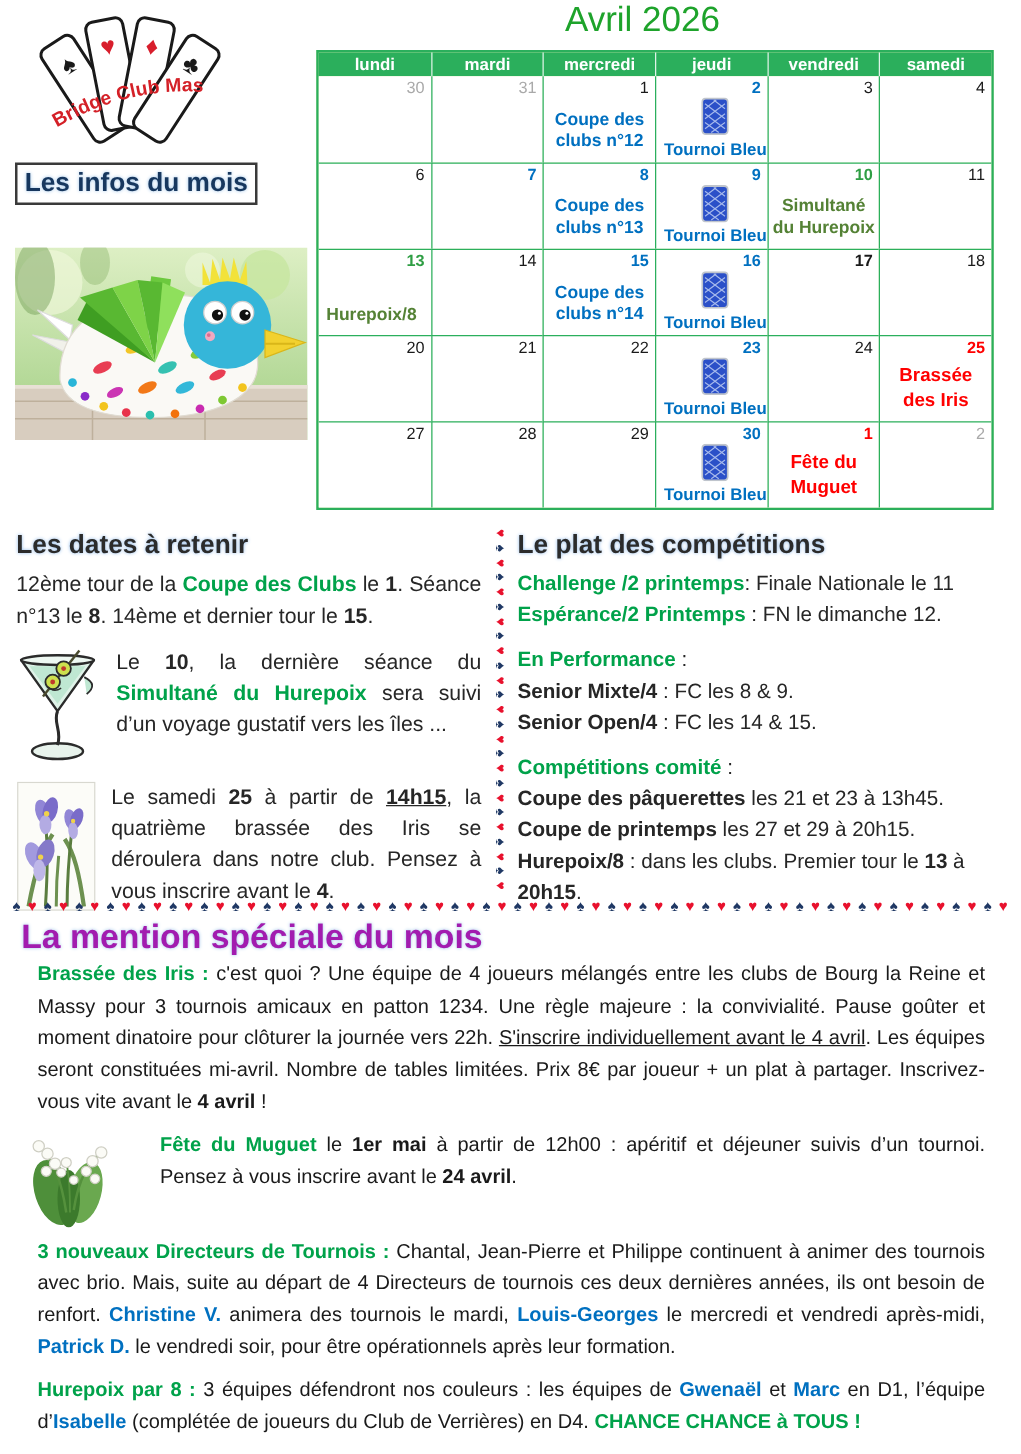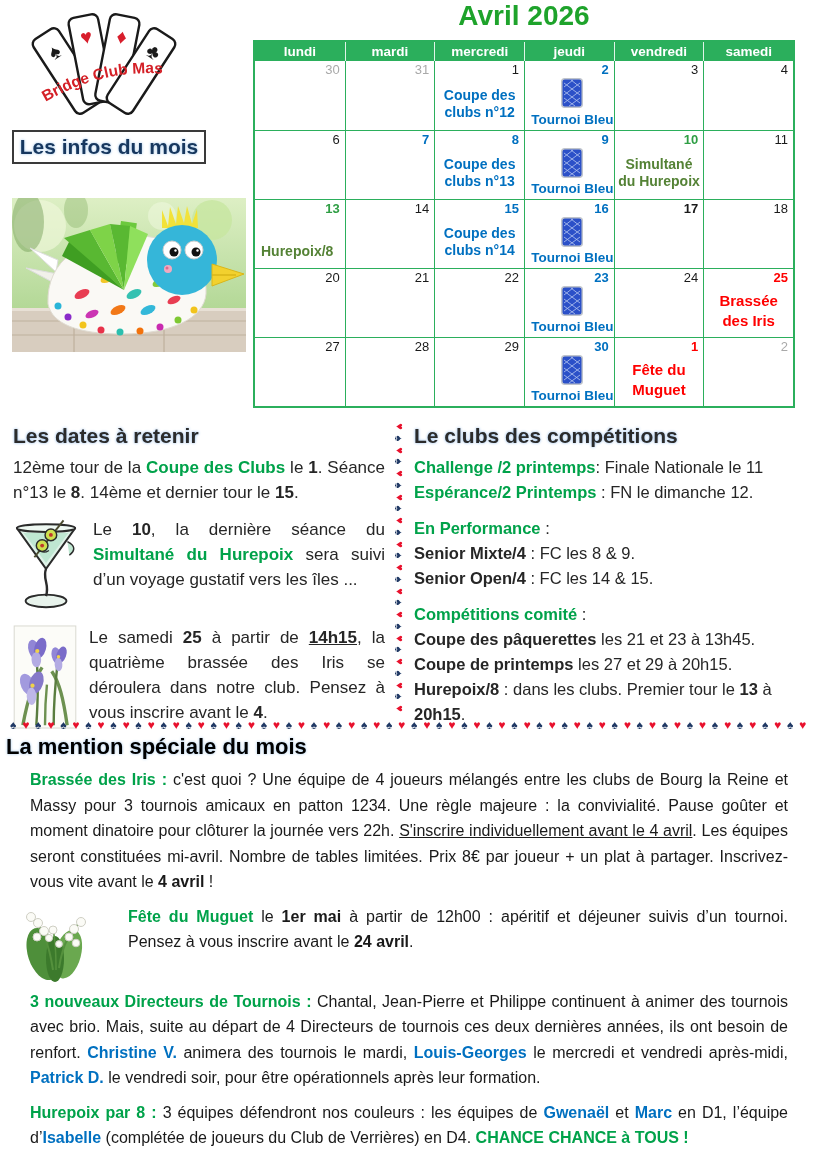--- a/index.html
+++ b/index.html
@@ -5,22 +5,22 @@
   html,body{margin:0;padding:0;background:#ffffff;}
   .page{position:relative;width:817px;height:1163px;background:#fff;
         font-family:"Liberation Sans",sans-serif;color:#222;overflow:hidden;}
 
   
   .logo{position:absolute;left:26px;top:10px;width:156px;height:124px;}
   .infos-box{position:absolute;left:12px;top:130px;width:190px;height:30px;border:2px solid #3a3a3a;
              display:flex;align-items:center;justify-content:center;background:#fff;}
   .infos-box span{font-size:21px;font-weight:bold;color:#17375E;text-shadow:0 0 3px #9cc3e8;}
   .bird{position:absolute;left:12px;top:198px;width:234px;height:154px;}
-  .month-title{position:absolute;left:253px;top:0px;width:542px;text-align:center;
-               font-size:28px;font-weight:bold;color:#1EA32B;margin:0;}
+  .month-title{position:absolute;left:243px;top:0px;width:542px;text-align:center;
+               font-size:28px;font-weight:normal;color:#1EA32B;margin:0;}
 
   
   .calendar{position:absolute;left:253px;top:40px;width:542px;border:2px solid #2BAF5C;
             background:#fef9c3;box-sizing:border-box;}
   .cal-head{display:grid;grid-template-columns:repeat(6,1fr);background:#2BAF5C;height:19px;}
   .cal-h{color:#fff;font-weight:bold;font-size:13.5px;text-align:center;line-height:19px;
          border-left:1px solid rgba(255,255,255,.85);}
   .cal-h:first-child{border-left:none;}
   .cal-body{display:grid;grid-template-columns:repeat(6,1fr);}
   .cal-cell{height:69px;border-left:1.5px solid #2BAF5C;border-top:1.5px solid #2BAF5C;
@@ -57,22 +57,22 @@
   
   .vdivider{position:absolute;left:388px;top:421px;width:22px;height:293px;display:flex;
             flex-direction:column;justify-content:space-between;align-items:center;}
   .vdivider span{font-size:11px;line-height:11px;transform:rotate(90deg);}
   .hdivider{position:absolute;left:10px;top:719px;width:797px;display:flex;justify-content:space-between;}
   .hdivider span{font-size:12px;line-height:12px;}
   .sp{color:#1F3864}
   .ht{color:#E8112D}
 
   
-  .mention-heading{position:absolute;left:6px;top:734px;font-size:22px;font-weight:bold;
-                   color:#000000;text-shadow:0 0 3px #9cc3e8;margin:0;}
+  .mention-heading{position:absolute;left:17px;top:734px;font-size:27px;font-weight:bold;
+                   color:#a21caf;text-shadow:0 0 3px #9cc3e8;margin:0;}
   .mention-body{position:absolute;left:13px;top:767px;width:792px;}
   .mention-body p{font-size:16px;line-height:25.5px;text-align:justify;color:#1a1a1a;margin:0 17px 9px;}
   .muguet-row{display:flex;gap:14px;align-items:flex-start;margin-bottom:7px;}
   .muguet-row p{flex:1;}
 
   
   .seg-gb{color:#00A24A;font-weight:bold;}
   .seg-bb{color:#0070C0;font-weight:bold;}
   .seg-b{font-weight:bold;}
   .seg-u{text-decoration:underline;}
@@ -446,21 +446,21 @@
       <span class="ht">♥</span>
       <span class="sp">♠</span>
       <span class="ht">♥</span>
       <span class="sp">♠</span>
       <span class="ht">♥</span>
       <span class="sp">♠</span>
       <span class="ht">♥</span>
     </div>
 
   <div class="right-col">
-    <h2 class="sec-heading">Le clubs des compétitions</h2>
+    <h2 class="sec-heading">Le plat des compétitions</h2>
     <div class="rline"><span class="seg-gb">Challenge /2 printemps</span><span>: Finale Nationale le 11</span></div>
     <div class="rline"><span class="seg-gb">Espérance/2 Printemps</span><span> : FN le dimanche 12.</span></div>
     <div class="rline gap"><span class="seg-gb">En Performance</span><span> :</span></div>
     <div class="rline"><span class="seg-b">Senior Mixte/4</span><span> : FC les 8 &amp; 9.</span></div>
     <div class="rline"><span class="seg-b">Senior Open/4</span><span> : FC les 14 &amp; 15.</span></div>
     <div class="rline gap"><span class="seg-gb">Compétitions comité</span><span> :</span></div>
     <div class="rline"><span class="seg-b">Coupe des pâquerettes</span><span> les 21 et 23  à 13h45.</span></div>
     <div class="rline"><span class="seg-b">Coupe de printemps</span><span> les 27 et 29 à 20h15.</span></div>
     <div class="rline"><span class="seg-b">Hurepoix/8</span><span> : dans les clubs. Premier tour le </span><span class="seg-b">13</span><span> à </span><span class="seg-b">20h15</span><span>.</span></div>
   </div>

